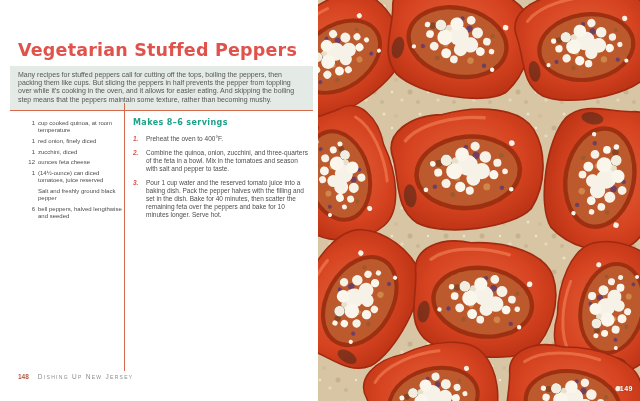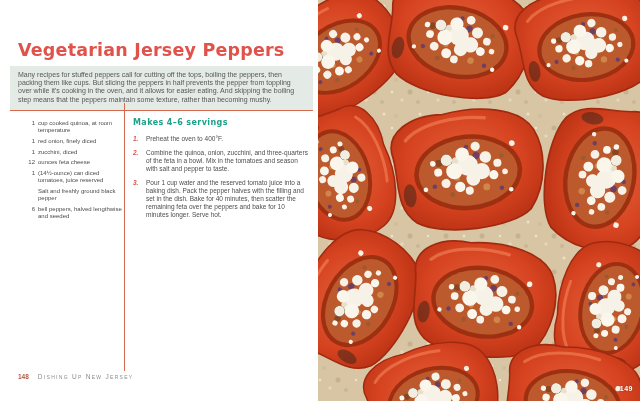--- a/index.html
+++ b/index.html
@@ -64,21 +64,21 @@
     color:#ffffff; letter-spacing:0.5px; text-shadow:0 0 2px rgba(120,40,10,.6);
   }
 </style>
 </head>
 <body>
 
 <div class="spread">
 
   <div class="left-page">
 
-    <div class="recipe-title">Vegetarian Jersey Peppers</div>
+    <div class="recipe-title">Vegetarian Stuffed Peppers</div>
 
     <div class="intro-box">Many recipes for stuffed peppers call for cutting off the tops, boiling the peppers, then packing them like cups. But slicing the peppers in half prevents the pepper from toppling over while it's cooking in the oven, and it allows for easier eating. And skipping the boiling step means that the peppers maintain some texture, rather than becoming mushy.</div>
 
     <div class="v-rule"></div>
 
     <div class="ingredients">
       <div class="ing">
         <span class="q">1</span>
         <span class="t">cup cooked quinoa, at room temperature</span>
       </div>
@@ -102,21 +102,21 @@
         <span class="q"></span>
         <span class="t">Salt and freshly ground black pepper</span>
       </div>
       <div class="ing">
         <span class="q">6</span>
         <span class="t">bell peppers, halved lengthwise and seeded</span>
       </div>
     </div>
 
     <div class="directions">
-      <div class="servings">Makes 4–6 servings</div>
+      <div class="servings">Makes 8–6 servings</div>
 
       <div class="step">
         <span class="n">1.</span>
         <span class="s">Preheat the oven to 400°F.</span>
       </div>
       <div class="step">
         <span class="n">2.</span>
         <span class="s">Combine the quinoa, onion, zucchini, and three-quarters of the feta in a bowl. Mix in the tomatoes and season with salt and pepper to taste.</span>
       </div>
       <div class="step">

